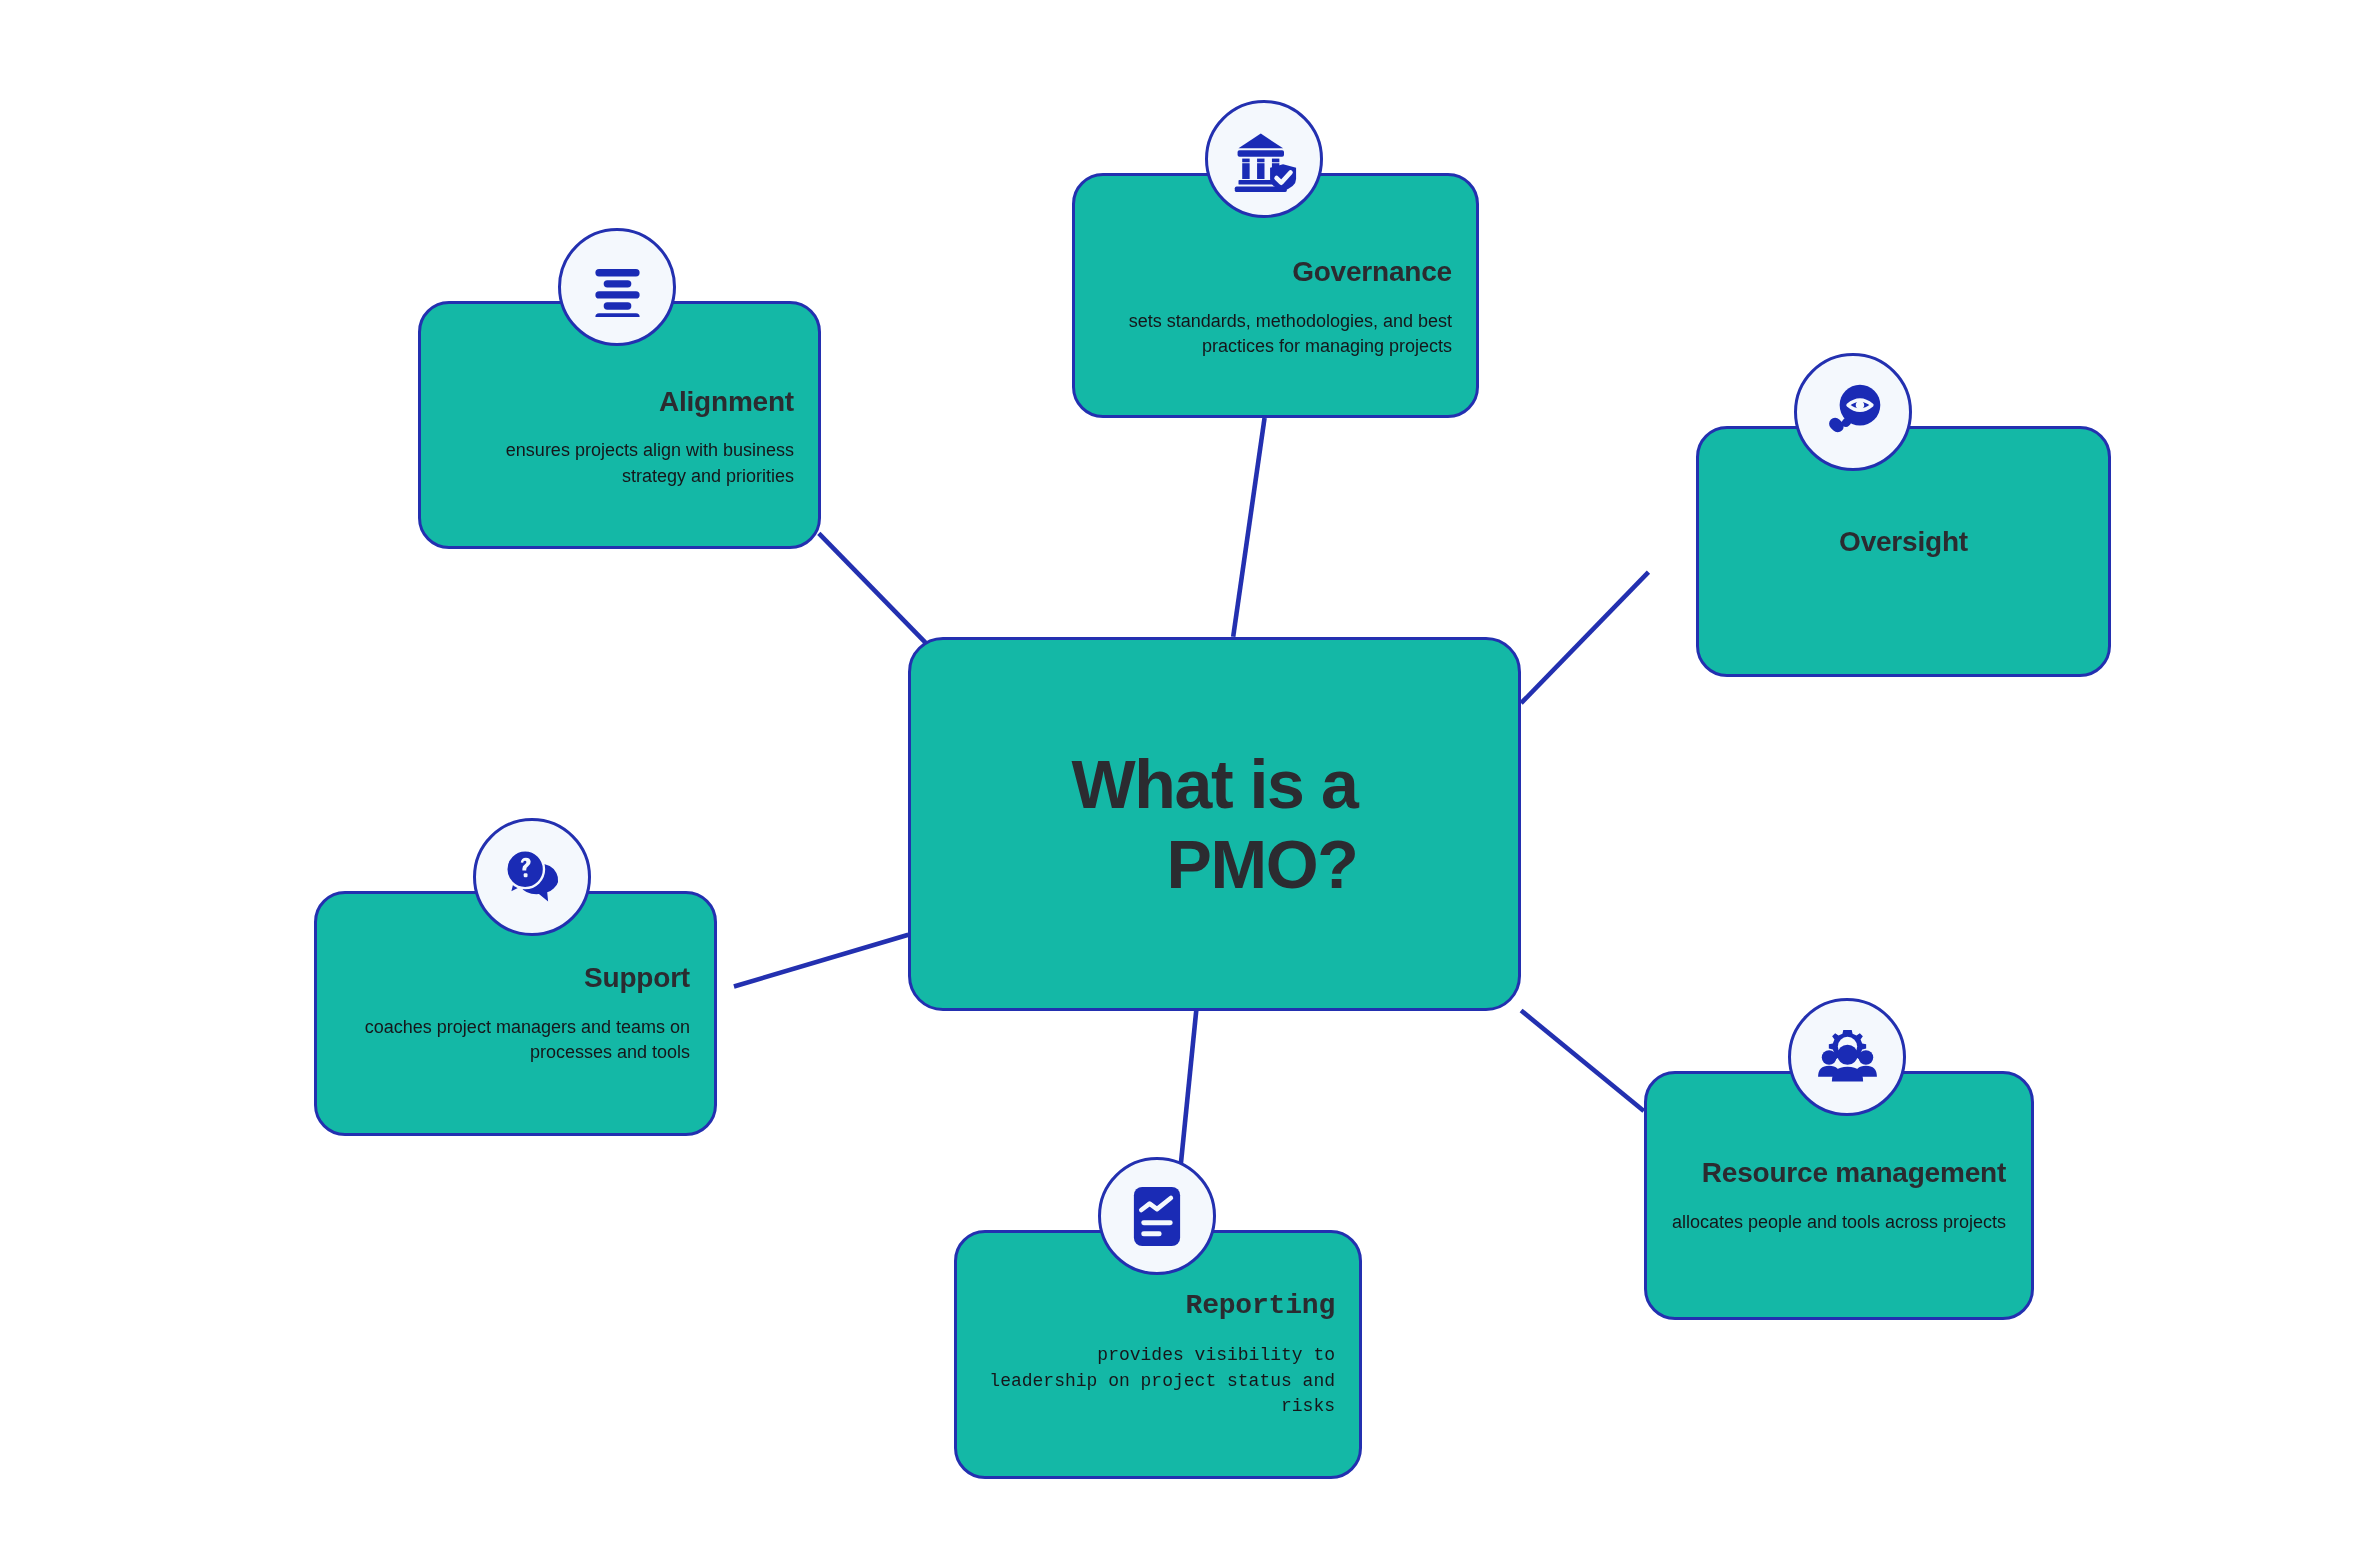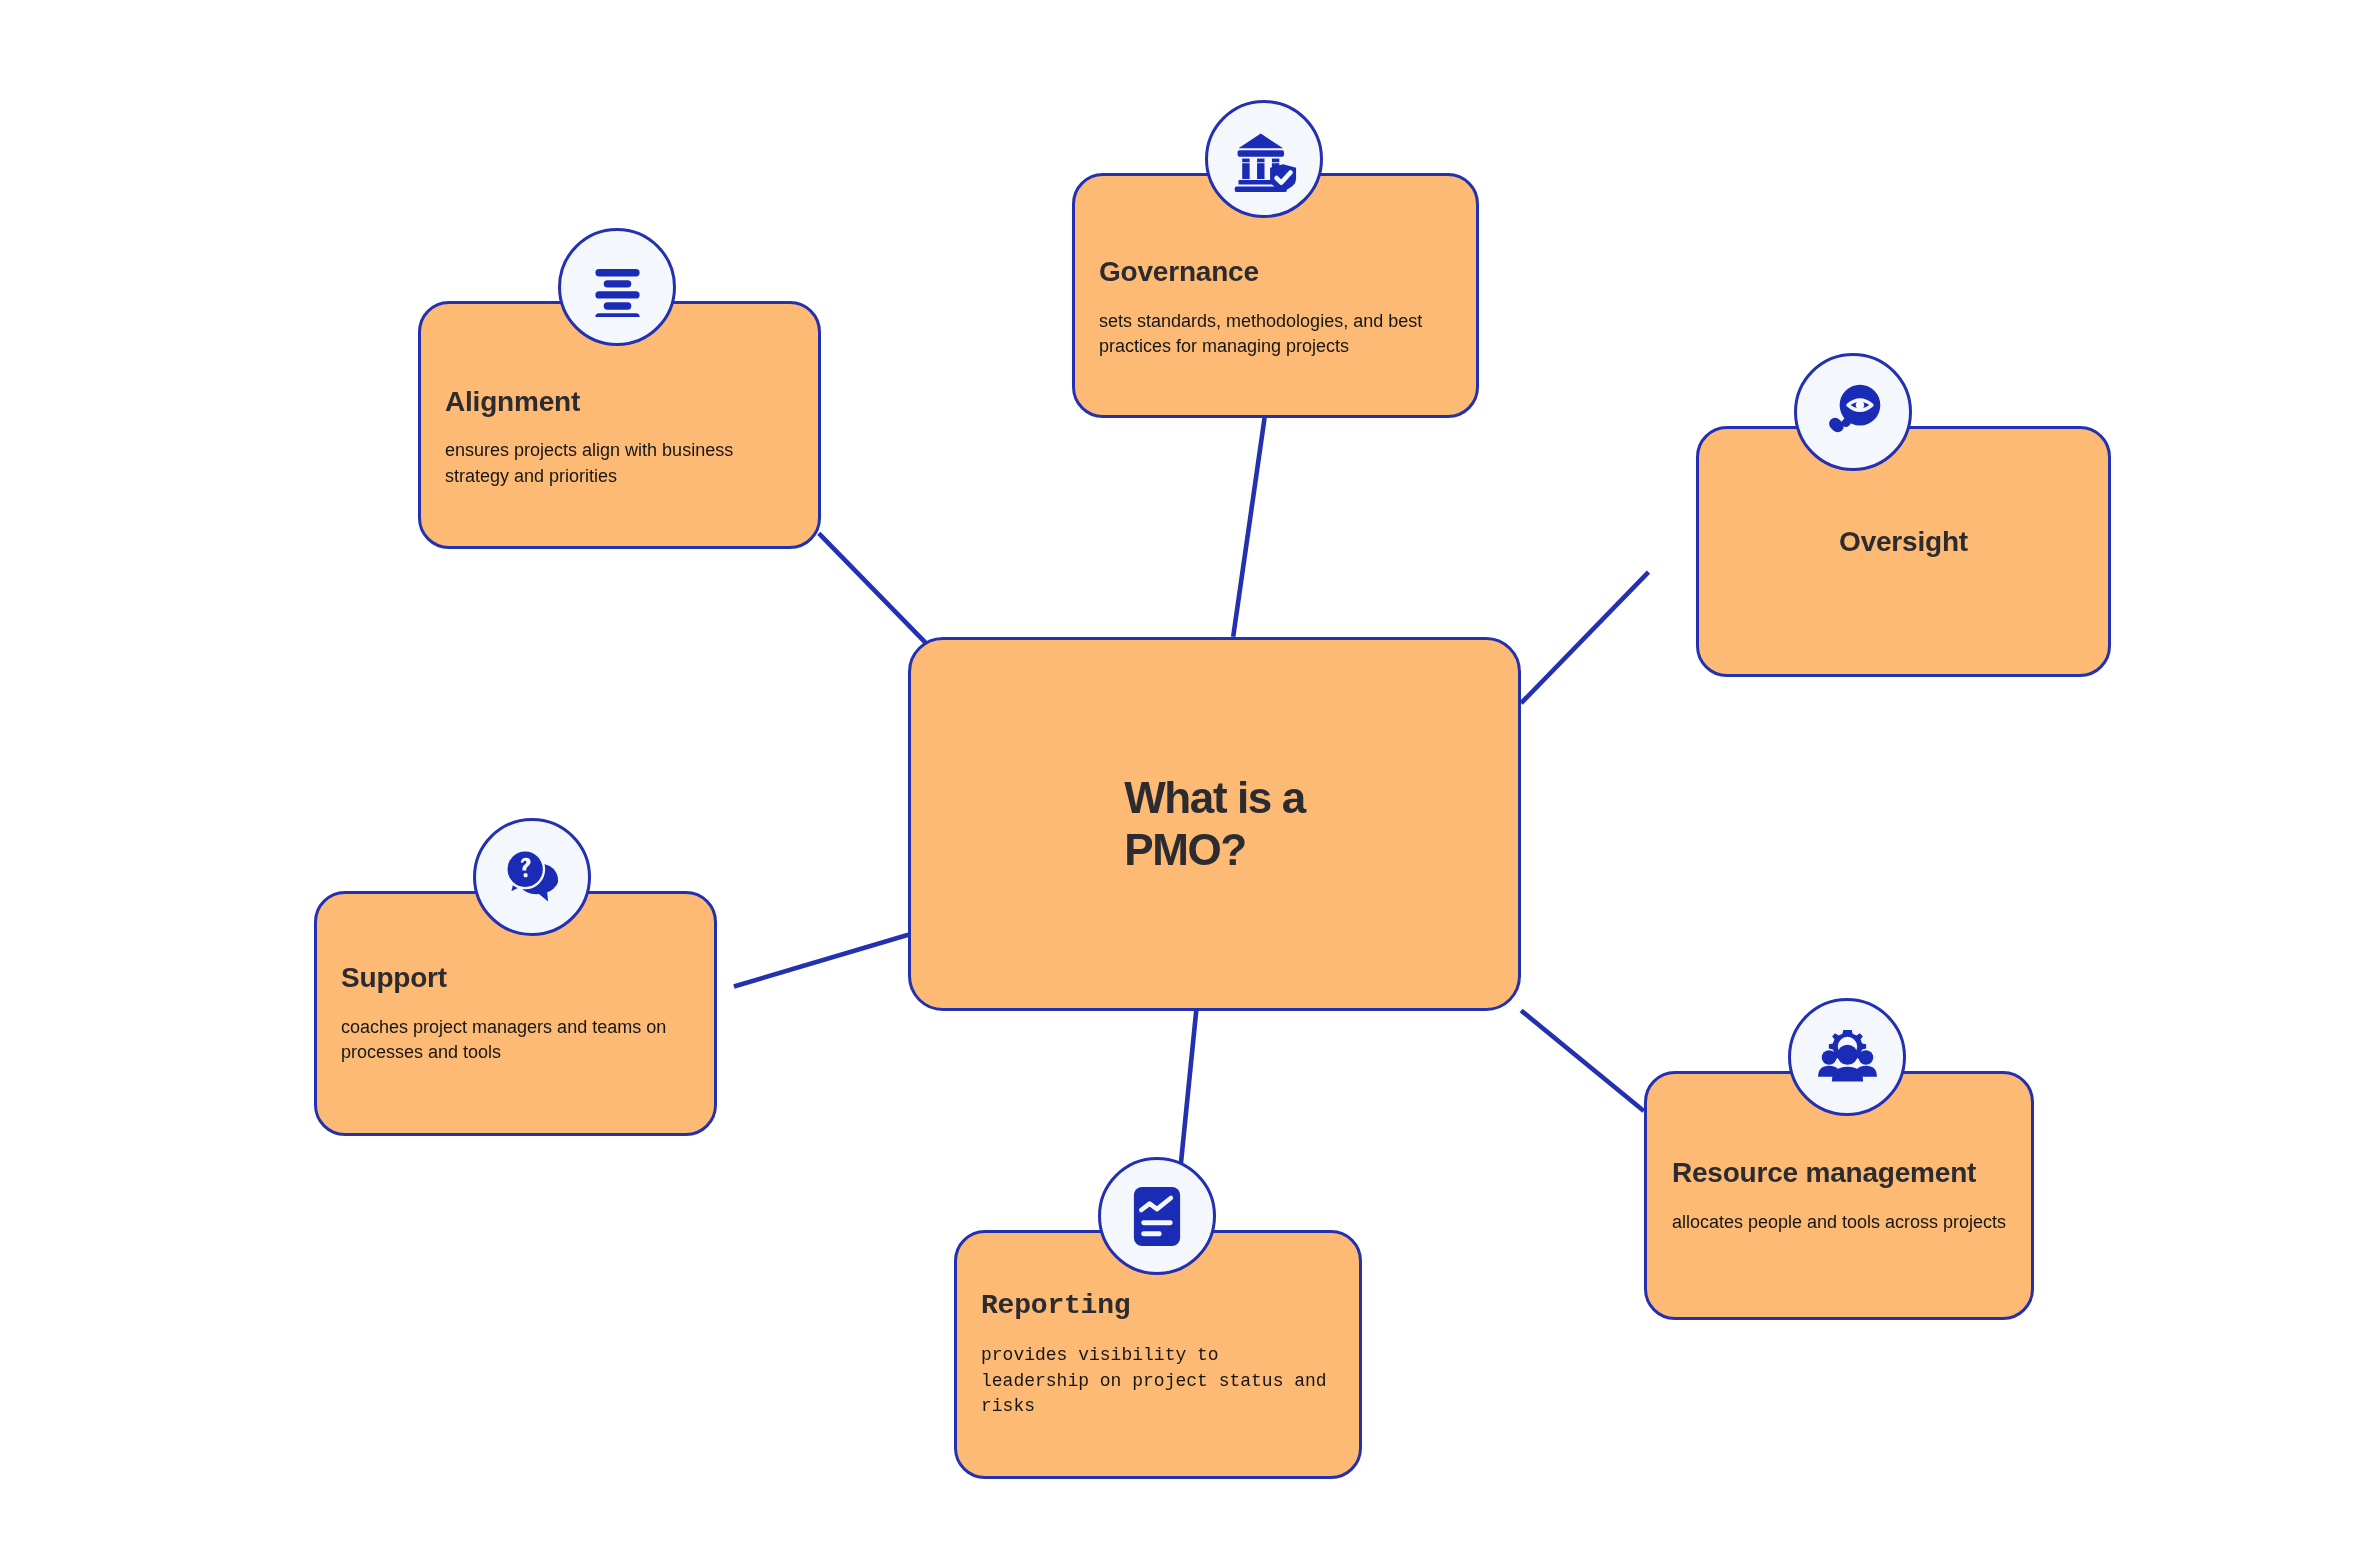--- a/index.html
+++ b/index.html
@@ -10,49 +10,49 @@
     overflow:hidden;
   }
   #stage{position:relative;width:2363px;height:1566px;}
 
   
   #edges{position:absolute;left:0;top:0;width:2363px;height:1566px;}
 
   .card{
     position:absolute;
     box-sizing:border-box;
-    background:#fdba74;
+    background:#14b8a6;
     border:3.7px solid #2330b0;
     border-radius:31px;
     display:flex;
     flex-direction:column;
     align-items:center;
     justify-content:center;
-    text-align:left;
+    text-align:right;
     z-index:2;
   }
   .card .title{
     color:#2b2b30;
     font-weight:bold;
     letter-spacing:-0.2px;
     line-height:1.2;
   }
   .card .desc{
     color:#16161a;
     font-weight:normal;
     line-height:1.42;
   }
 
   
   .hub{
     left:908px;top:637px;width:613px;height:374px;
     border-radius:35px;
   }
   .hub .title{
-    font-size:44px;
+    font-size:68px;
     line-height:1.18;
     letter-spacing:-1.4px;
   }
 
   
   .sat .title{font-size:28px;margin-bottom:20px;}
   .sat .desc{font-size:18px;}
   .sat .body{padding:0 24px;}
 
   .sat.s-alignment   {left:418px; top:301px;  width:403px;height:248px;}

